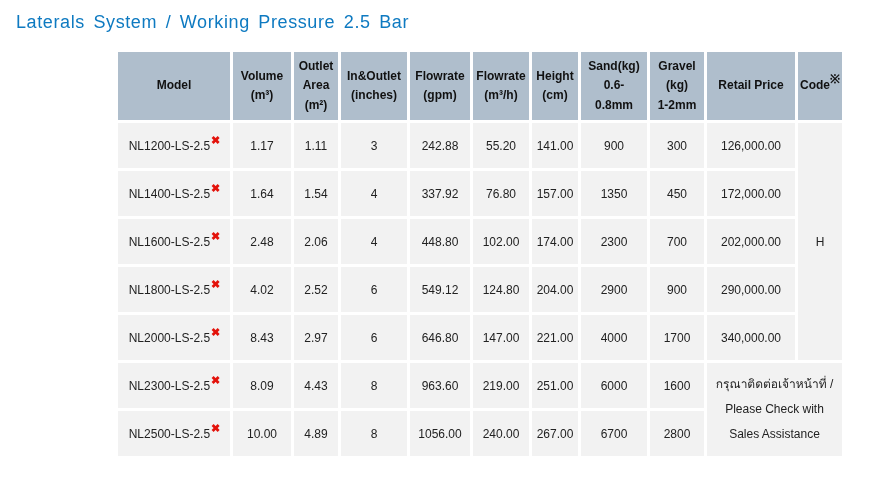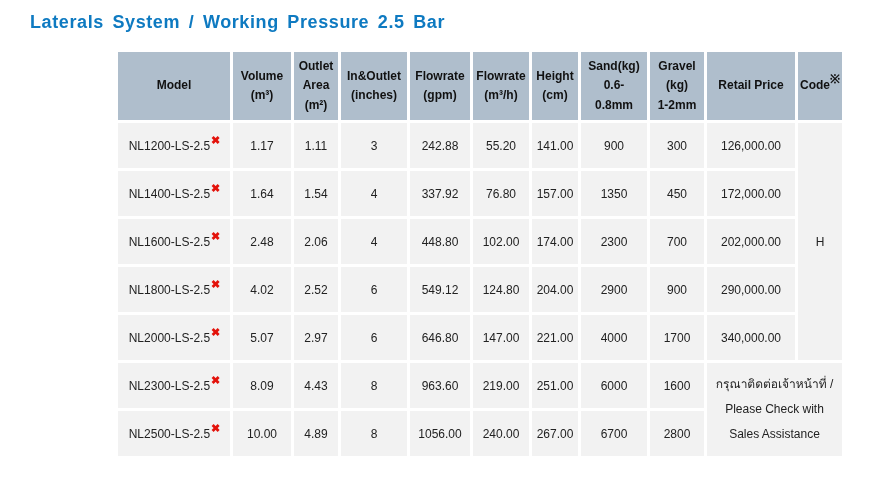--- a/index.html
+++ b/index.html
@@ -11,24 +11,24 @@
     overflow: hidden;
     font-family: "Liberation Sans", sans-serif;
   }
   .page {
     position: relative;
     width: 888px;
     height: 492px;
   }
   .title {
     position: absolute;
-    left: 30px;
+    left: 16px;
     top: 12px;
     font-size: 18px;
-    font-weight: bold;
+    font-weight: normal;
     color: #0e7ac1;
     letter-spacing: 0.6px;
     word-spacing: 3px;
     white-space: nowrap;
   }
   table.pricelist {
     position: absolute;
     left: 115px;
     top: 49px;
     border-collapse: separate;
@@ -186,21 +186,21 @@
         <td>6</td>
         <td>549.12</td>
         <td>124.80</td>
         <td>204.00</td>
         <td>2900</td>
         <td>900</td>
         <td>290,000.00</td>
       </tr>
       <tr>
         <td><span>NL2000-LS-2.5</span><sup class="mark">✖</sup></td>
-        <td>5.07</td>
+        <td>8.43</td>
         <td>2.97</td>
         <td>6</td>
         <td>646.80</td>
         <td>147.00</td>
         <td>221.00</td>
         <td>4000</td>
         <td>1700</td>
         <td>340,000.00</td>
       </tr>
       <tr>

